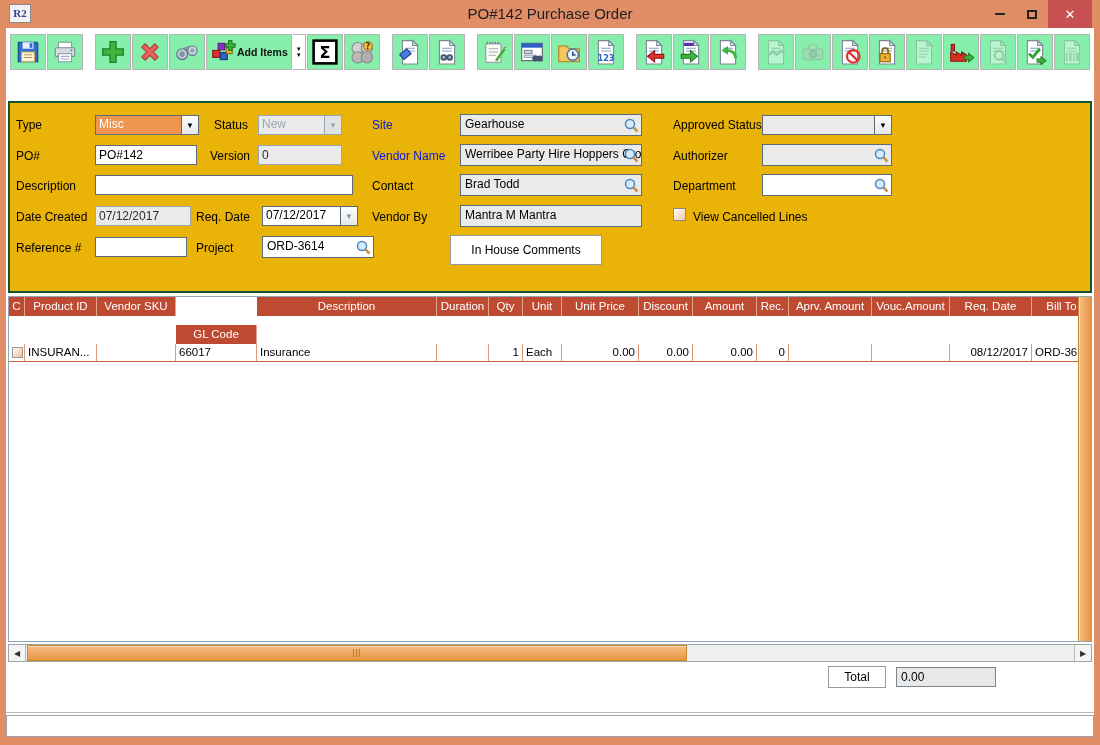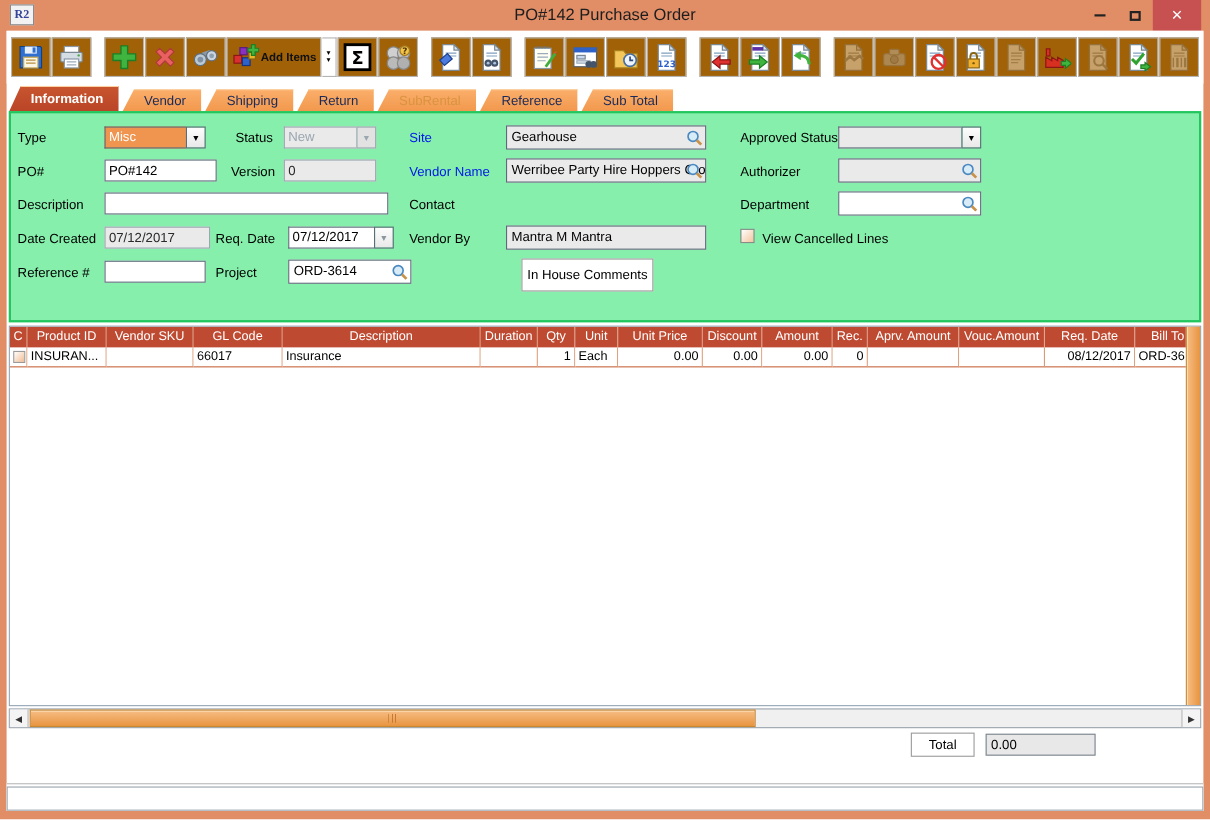--- a/index.html
+++ b/index.html
@@ -13,36 +13,36 @@
   .win-controls { position:absolute; right:8px; top:0; height:28px; display:flex; align-items:stretch; }
   .wc { width:32px; display:flex; align-items:center; justify-content:center; cursor:default; }
   .wc-min span { display:block; width:10px; height:2px; background:#222; }
   .wc-max span { display:block; width:10px; height:9px; border:2px solid #222; }
   .wc-close { width:44px; background:#C75050; color:#fff; font-size:13px; font-weight:bold; }
 
   
   .client { position:absolute; top:28px; left:6px; right:6px; bottom:8px; background:#FFFFFF; }
   .toolbar { position:absolute; top:0; left:0; right:0; height:48px; background:#fff; display:flex; align-items:center; padding-left:4px; }
   .tb-group { display:flex; margin-right:11px; }
-  .tb-btn { width:36px; height:36px; border:1px solid #B4B4B4; background:#a16207; margin-right:1px; display:flex; align-items:center; justify-content:center; position:relative; }
+  .tb-btn { width:36px; height:36px; border:1px solid #B4B4B4; background:#86efac; margin-right:1px; display:flex; align-items:center; justify-content:center; position:relative; }
   .tb-btn .ic { width:26px; height:26px; }
   .tb-btn.disabled .ic { filter:grayscale(1); opacity:.4; }
   .tb-btn.wide { width:auto; padding:0 3px; }
   .tb-btn .tb-label { font-size:10.5px; font-weight:bold; color:#111; margin-left:1px; white-space:nowrap; }
   .tb-chevrons { width:13px; height:36px; border:1px solid #B4B4B4; border-left:none; background:#fff; display:flex; flex-direction:column; align-items:center; justify-content:center; margin-right:1px; }
   .tb-chevrons span { font-size:6px; line-height:6px; color:#000; }
 
   
   .tabstrip { position:absolute; top:50px; left:2px; height:24px; display:flex; align-items:flex-end; }
   .tab { height:21px; margin-right:3px; padding:0 14px 0 20px; line-height:21px; font-size:12px; color:#1A2A5A; background:linear-gradient(#FBAF6B,#F1974C); clip-path:polygon(11px 0,100% 0,100% 100%,0 100%); box-shadow:inset 0 1px 0 #FCD0A0; cursor:default; }
   .tab.active { height:24px; line-height:24px; font-weight:bold; color:#FFFFFF; background:linear-gradient(#C8552F,#B94427); }
   .tab.disabled { color:#D89440; }
 
   
-  .formpanel { position:absolute; top:73px; left:2px; width:1084px; height:192px; background:#86efac; border:2px solid #22c55e; }
+  .formpanel { position:absolute; top:73px; left:2px; width:1084px; height:192px; background:#eab308; border:2px solid #14532d; }
   .lbl { position:absolute; font-size:12px; color:#000; white-space:nowrap; }
   .lbl.blue { color:#0018E8; }
   .fld { position:absolute; height:20px; border:1px solid #5C6B78; background:#fff; font-size:12px; color:#000; padding:0 3px; font-family:inherit; }
   .fld.dis { background:#EAEAEA; border-color:#9AA6B0; color:#2A2A2A; }
   .combo { position:absolute; height:20px; display:flex; }
   .combo .cval { flex:1; border:1px solid #5C6B78; border-right:none; font-size:12px; padding:1px 3px; background:#fff; overflow:hidden; white-space:nowrap; }
   .combo .cbtn { width:18px; border:1px solid #5C6B78; background:linear-gradient(#FDFDFD,#E8E8E8); display:flex; align-items:center; justify-content:center; font-size:8px; color:#000; }
   .combo.hl .cval { background:#F0954F; color:#fff; }
   .combo.dis .cval { background:#EAEAEA; border-color:#9AA6B0; color:#9AA6B0; }
   .combo.dis .cbtn { border-color:#9AA6B0; color:#9AA6B0; background:#E2E2E2; }
@@ -331,34 +331,25 @@
             <svg viewBox="0 0 24 24" class="ic">
               <path d="M5 1.5h9.5l4.5 4.5v17H5z" fill="#fff" stroke="#7A8894"></path>
               <path d="M14.5 1.5l4.5 4.5h-4.5z" fill="#D8E4F0" stroke="#7A8894"></path>
               <path d="M7.5 8.5h9M7.5 11h9" stroke="#7FA0C0" fill="none"></path>
               <path d="M6.5 12.5h1.2v8H6.5zM9.5 12.5h2v8h-2zM13.2 12.5h1.2v8h-1.2zM16 12.5h2v8h-2z" fill="#8A99A8"></path>
             </svg>
           </div>
         </div>
       </div>
 
-    <div class="tabstrip" id="tabstrip">
-        <div class="tab active">Information</div>
-        <div class="tab">Vendor</div>
-        <div class="tab">Shipping</div>
-        <div class="tab">Return</div>
-        <div class="tab disabled">SubRental</div>
-        <div class="tab">Reference</div>
-        <div class="tab">Sub Total</div>
-      </div>
 
     <div class="formpanel">
 
       <div class="lbl" style="left:6px;top:15px">Type</div>
-      <div class="combo hl" style="left:85px;top:12px;width:92px">
+      <div class="combo hl" style="left:85px;top:12px;width:104px">
         <div class="cval">Misc</div>
         <div class="cbtn">▼</div>
       </div>
       <div class="lbl" style="left:204px;top:15px">Status</div>
       <div class="combo dis" style="left:248px;top:12px;width:84px">
         <div class="cval">New</div>
         <div class="cbtn">▼</div>
       </div>
       <div class="lbl blue" style="left:362px;top:15px">Site</div>
       <div class="sfield" style="left:450px;top:11px;width:182px">
@@ -391,20 +382,27 @@
         <span></span>
         <svg class="mag" viewBox="0 0 17 17">
             <circle cx="7" cy="7" r="4.5" fill="#D8ECF8" stroke="#4A88C0" stroke-width="1.5"></circle>
             <path d="M10.5 10.5L14.5 14.5" stroke="#C8924A" stroke-width="2.5"></path>
           </svg>
       </div>
 
       <div class="lbl" style="left:6px;top:76px">Description</div>
       <input class="fld" style="left: 85px; top: 72px; width: 258px;" value="">
       <div class="lbl" style="left:362px;top:76px">Contact</div>
+      <div class="sfield" style="left:450px;top:71px;width:182px">
+        <span>Brad  Todd</span>
+        <svg class="mag" viewBox="0 0 17 17">
+            <circle cx="7" cy="7" r="4.5" fill="#D8ECF8" stroke="#4A88C0" stroke-width="1.5"></circle>
+            <path d="M10.5 10.5L14.5 14.5" stroke="#C8924A" stroke-width="2.5"></path>
+          </svg>
+      </div>
       <div class="lbl" style="left:663px;top:76px">Department</div>
       <div class="sfield white" style="left:752px;top:71px;width:130px">
         <span></span>
         <svg class="mag" viewBox="0 0 17 17">
             <circle cx="7" cy="7" r="4.5" fill="#D8ECF8" stroke="#4A88C0" stroke-width="1.5"></circle>
             <path d="M10.5 10.5L14.5 14.5" stroke="#C8924A" stroke-width="2.5"></path>
           </svg>
       </div>
 
       <div class="lbl" style="left:6px;top:107px">Date Created</div>
@@ -424,30 +422,30 @@
       <div class="lbl" style="left:6px;top:138px">Reference #</div>
       <input class="fld" style="left: 85px; top: 134px; width: 92px;" value="">
       <div class="lbl" style="left:186px;top:138px">Project</div>
       <div class="sfield white" style="left:252px;top:133px;width:112px">
         <span>ORD-3614</span>
         <svg class="mag" viewBox="0 0 17 17">
             <circle cx="7" cy="7" r="4.5" fill="#D8ECF8" stroke="#4A88C0" stroke-width="1.5"></circle>
             <path d="M10.5 10.5L14.5 14.5" stroke="#C8924A" stroke-width="2.5"></path>
           </svg>
       </div>
-      <button class="btn" style="left:464px;top:132px;width:120px;height:30px">In House Comments</button>
+      <button class="btn" style="left:440px;top:132px;width:152px;height:30px">In House Comments</button>
     </div>
 
     <div class="gridwrap">
       <div class="gridarea" id="gridarea">
           <div class="grow">
             <div class="hcell" style="width: 16px;">C</div>
             <div class="hcell" style="width: 72px;">Product ID</div>
             <div class="hcell" style="width: 79px;">Vendor SKU</div>
-            <div class="hcell" style="width: 81px;">GL Code</div>
+            <div class="hcell" style="width: 81px; margin-top: 28px;">GL Code</div>
             <div class="hcell" style="width: 180px;">Description</div>
             <div class="hcell" style="width: 52px;">Duration</div>
             <div class="hcell" style="width: 34px;">Qty</div>
             <div class="hcell" style="width: 39px;">Unit</div>
             <div class="hcell" style="width: 77px;">Unit Price</div>
             <div class="hcell" style="width: 54px;">Discount</div>
             <div class="hcell" style="width: 64px;">Amount</div>
             <div class="hcell" style="width: 32px;">Rec.</div>
             <div class="hcell" style="width: 83px;">Aprv. Amount</div>
             <div class="hcell" style="width: 78px;">Vouc.Amount</div>

